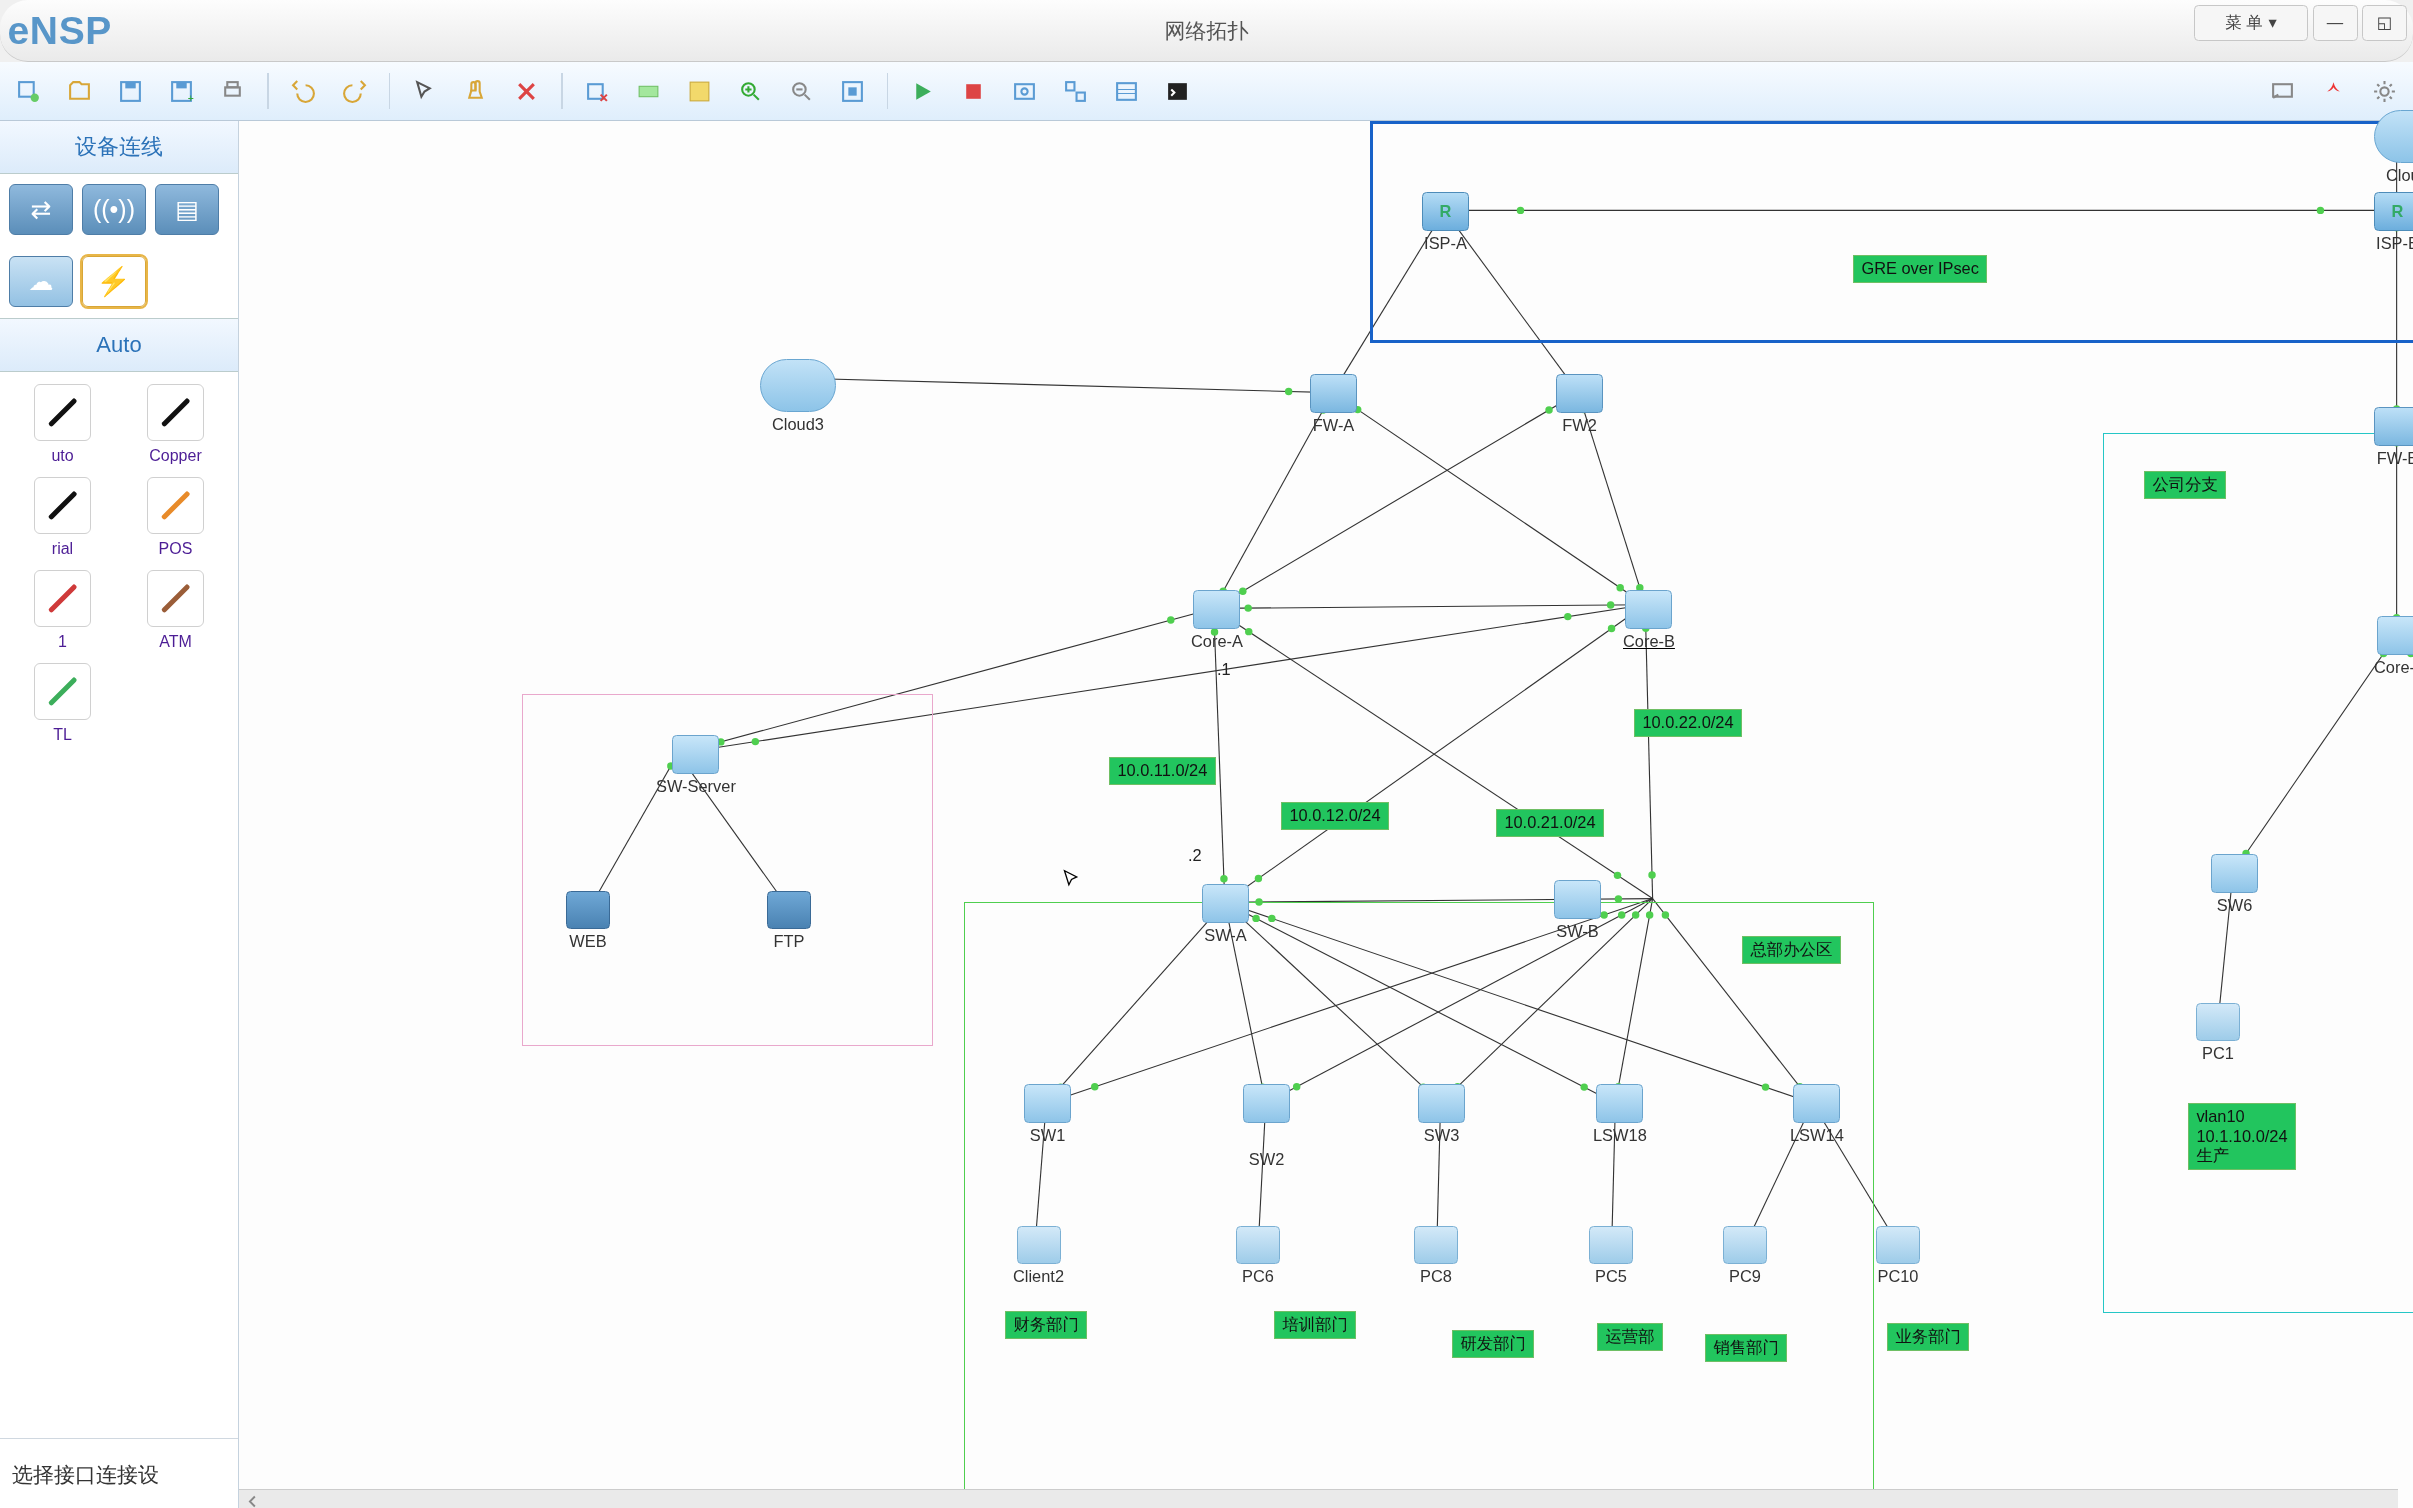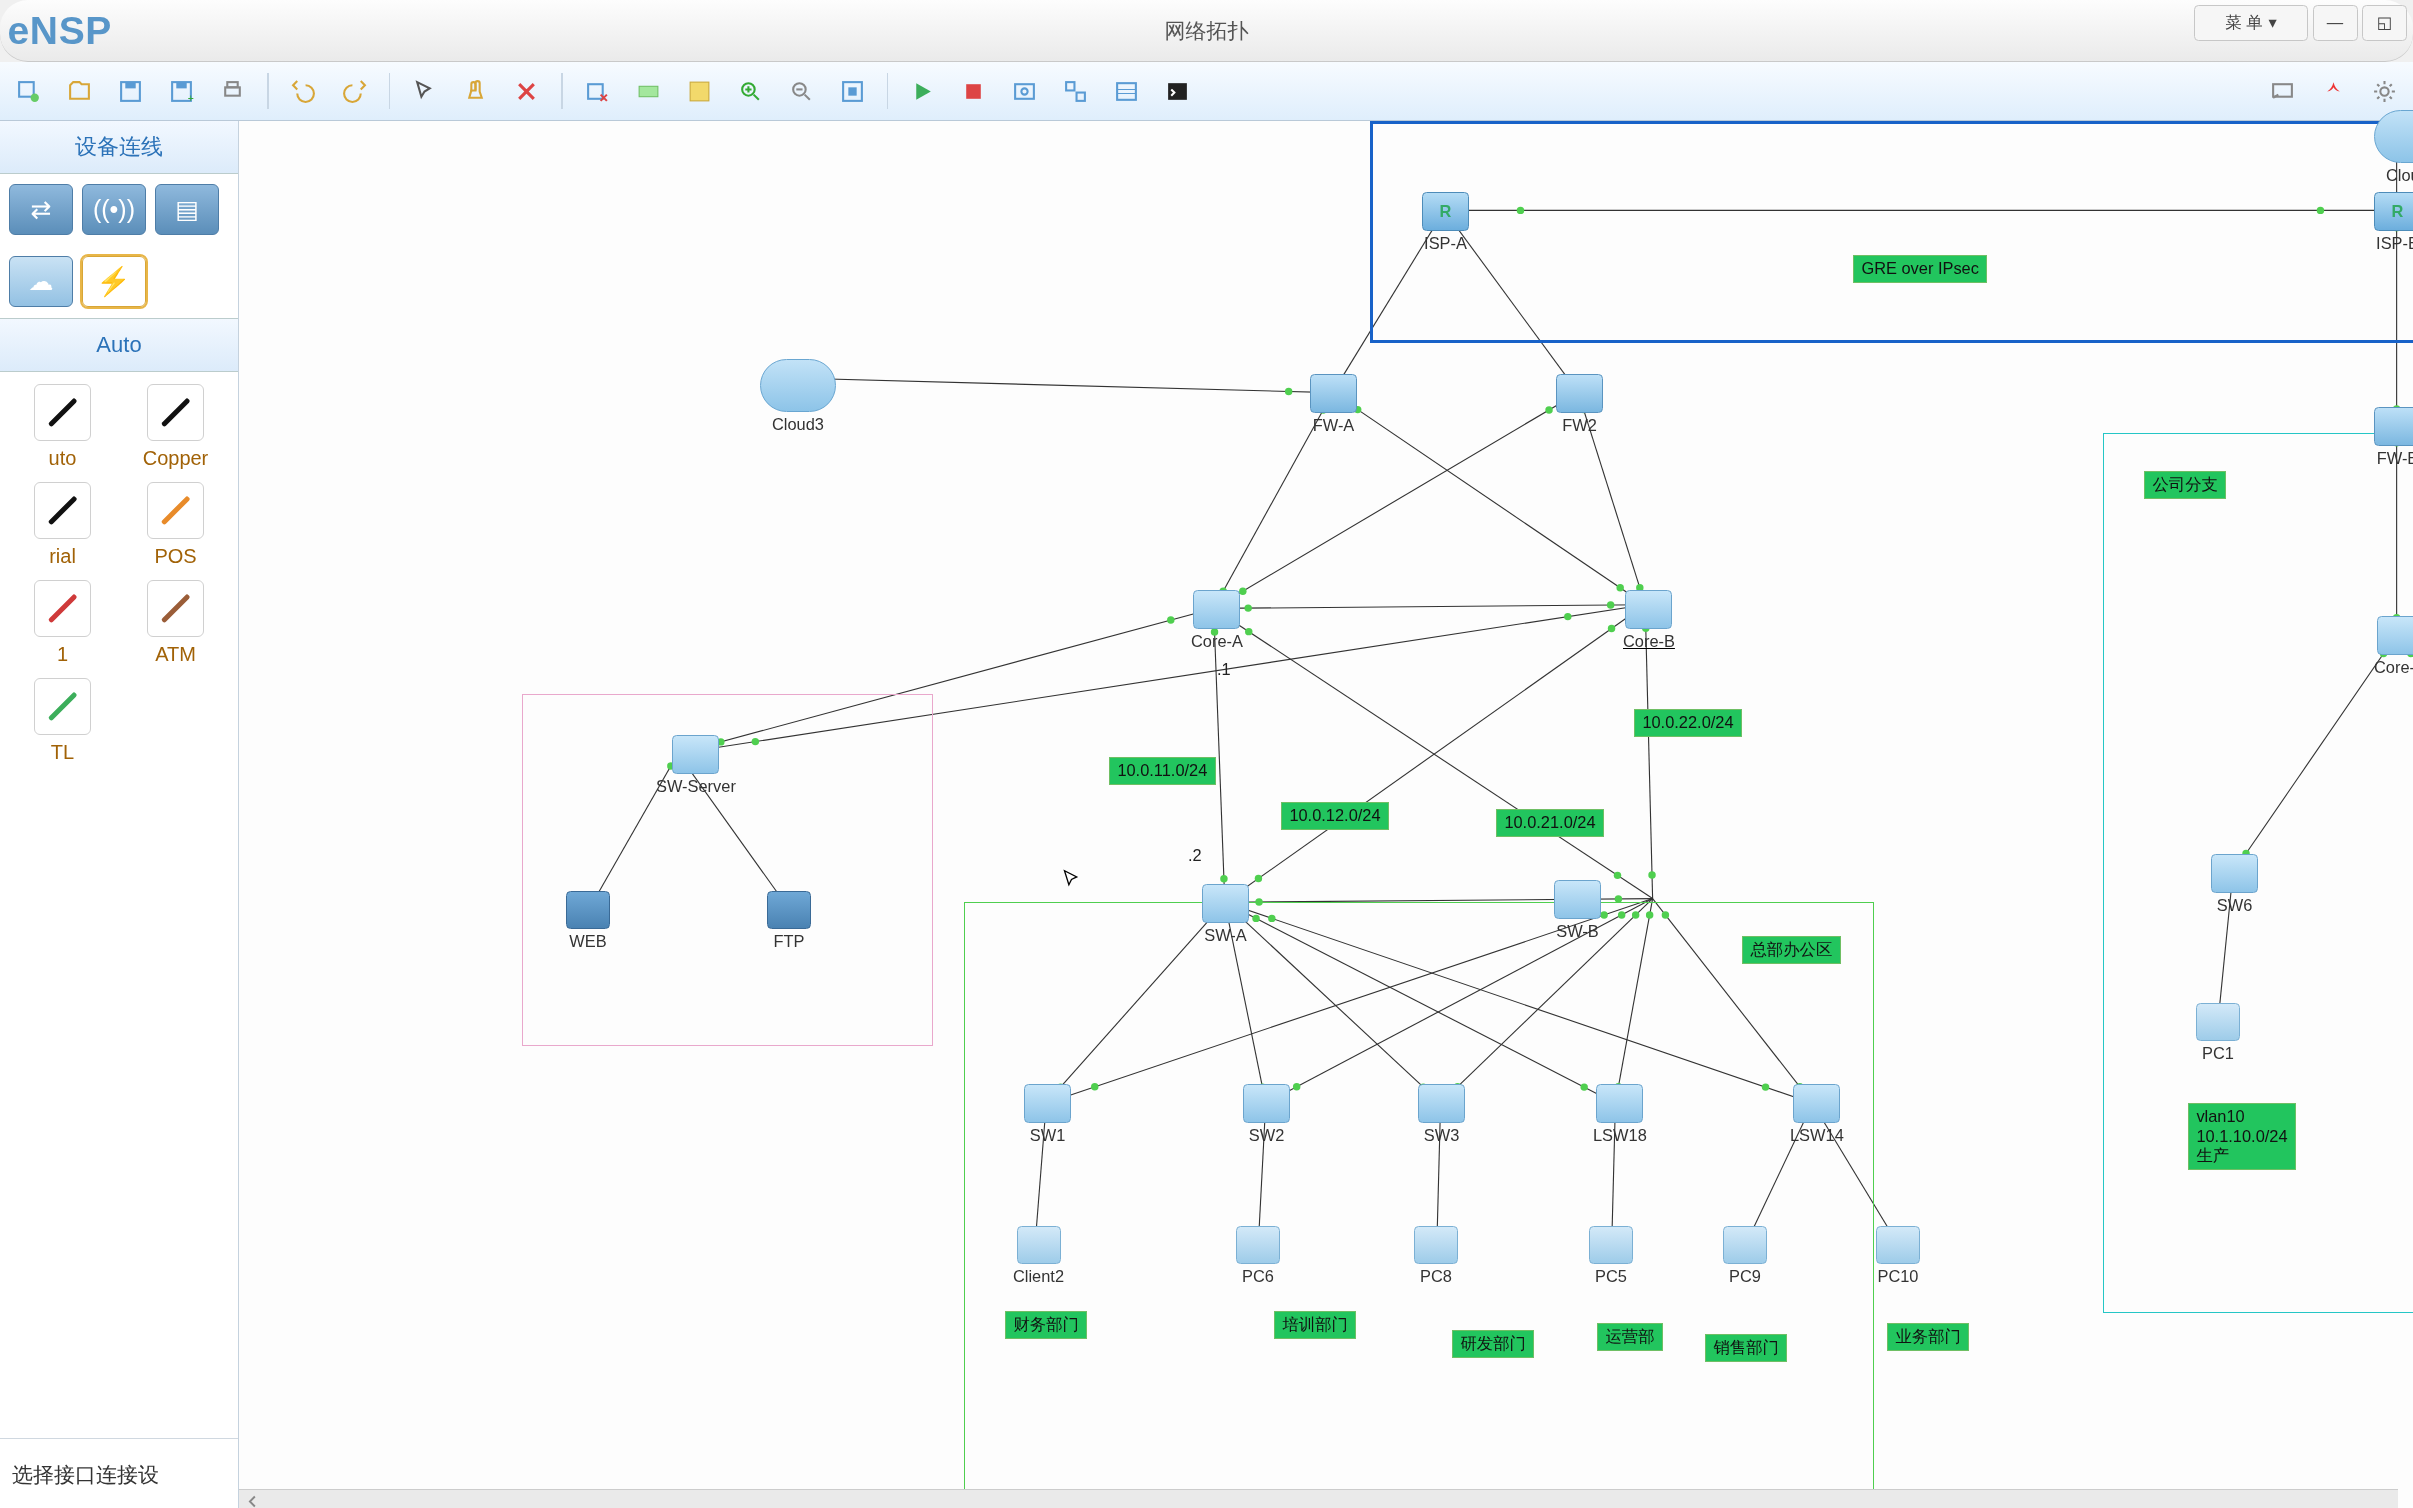--- a/index.html
+++ b/index.html
@@ -19,21 +19,21 @@
 .panel-header{height:52px;background:linear-gradient(#f2f8ff,#dcebfa);border-bottom:0.7px solid #bcc;display:flex;align-items:center;justify-content:center;font-size:22px;color:#2b72b8;}
 .device-row{display:flex;gap:9px;padding:10.4px 9px;}
 .dev-ico{width:62px;height:49px;background:linear-gradient(#8fb9dd,#5b8eb9);border:0.7px solid #4e7da7;border-radius:6px;display:flex;align-items:center;justify-content:center;color:#fff;font-size:25px;}
 .dev-ico.cloud{background:linear-gradient(#c9e2f4,#93c1e3);}
 .dev-ico.bolt{background:#fff;border:1.5px solid #d8a637;}
 .dev-ico.sel{outline:2.2px solid #e8b648;}
 .conn-grid{display:grid;grid-template-columns:1fr 1fr;gap:12px;padding:12px;}
 .conn-item{display:flex;flex-direction:column;align-items:center;gap:6px;}
 .conn-swatch{width:55px;height:55px;background:#fff;border:1.5px solid #d0d0d0;border-radius:6px;display:flex;align-items:center;justify-content:center;}
 .conn-swatch .line{width:37px;height:4.5px;border-radius:2.2px;}
-.conn-label{font-size:20px;color:#a16207;text-align:right;}
+.conn-label{font-size:16px;color:#4c1d95;text-align:right;}
 .hint-text{padding:22px 12px;font-size:21px;color:#333;border-top:1.5px solid #d0d8e0;margin-top:auto;}
 .canvas-wrap{flex:1;position:relative;background:#fdfdfd;}
 .canvas-svg{position:absolute;top:0;left:0;width:100%;height:100%;}
 .node{position:absolute;display:flex;flex-direction:column;align-items:center;pointer-events:none;}
 .node .ico{width:45px;height:37px;border-radius:4.5px;display:flex;align-items:center;justify-content:center;color:#fff;font-size:16.4px;pointer-events:auto;}
 .ico.router{background:linear-gradient(#b4dcf5,#6caedd);border:0.7px solid #4d8cb9;}
 .ico.router:before{content:"R";color:#3a6;font-weight:700;}
 .ico.fw{background:linear-gradient(#bde0f7,#7bb7e0);border:0.7px solid #5a94c0;}
 .ico.sw{background:linear-gradient(#c8e6f9,#8ec4e8);border:0.7px solid #6ba4cd;}
 .ico.pc{background:linear-gradient(#d3e9f8,#9ecce9);border:0.7px solid #7bb0d4;width:42px;height:36px;}
@@ -475,21 +475,21 @@
           <div class="lbl">WEB</div>
         </div>
         <div class="node" style="left: 528px; top: 770px;">
           <div class="ico srv"></div>
           <div class="lbl">FTP</div>
         </div>
         <div class="node" style="left: 785px; top: 963px;">
           <div class="ico sw"></div>
           <div class="lbl">SW1</div>
         </div>
-        <div class="node" style="left: 1004px; top: 963px;">
+        <div class="node" style="left: 1004px; top: 963px; gap: 24px;">
           <div class="ico sw"></div>
           <div class="lbl">SW2</div>
         </div>
         <div class="node" style="left: 1179px; top: 963px;">
           <div class="ico sw"></div>
           <div class="lbl">SW3</div>
         </div>
         <div class="node" style="left: 1354px; top: 963px;">
           <div class="ico sw"></div>
           <div class="lbl">LSW18</div>

